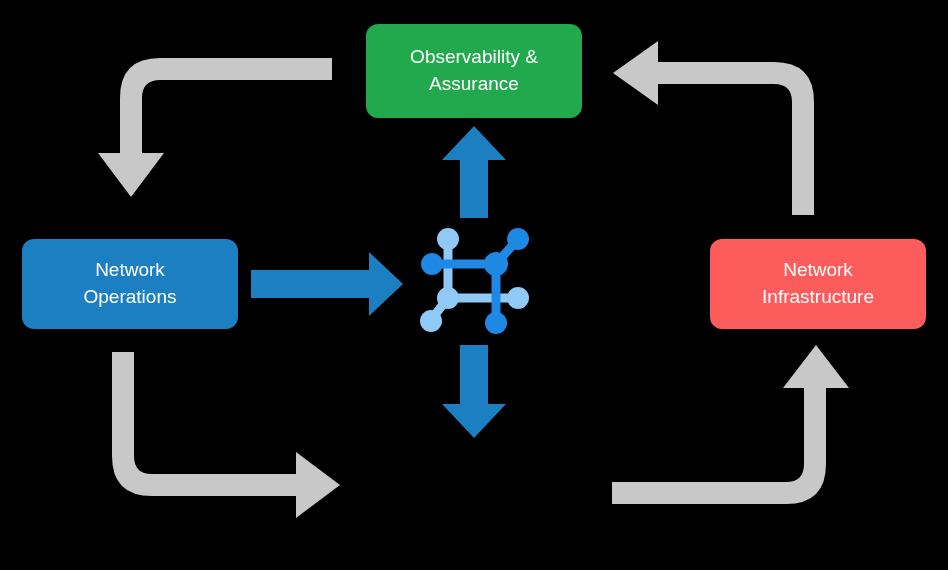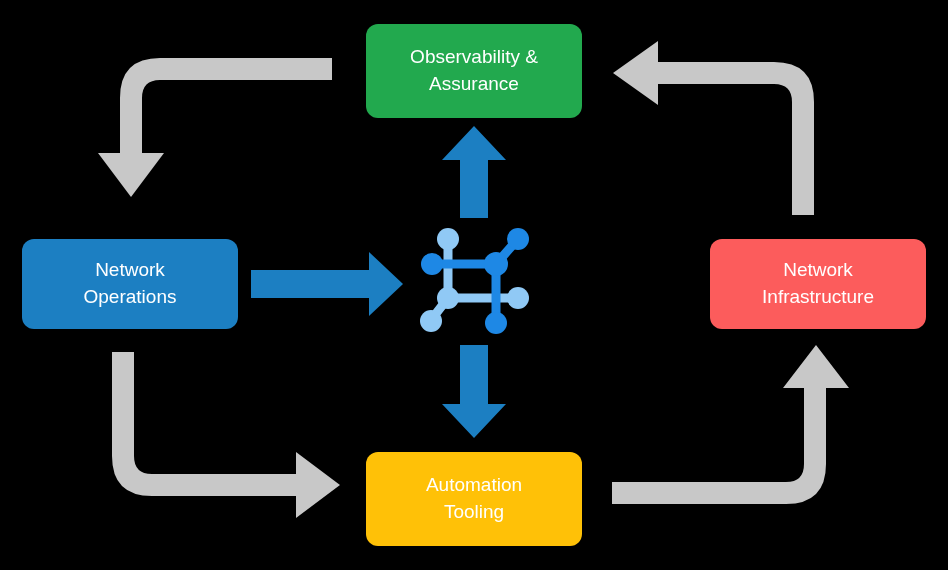--- a/index.html
+++ b/index.html
@@ -177,16 +177,14 @@
 
   <div class="node-box" id="box-observability">Observability &amp;
 Assurance</div>
 
   <div class="node-box" id="box-netops">Network
 Operations</div>
 
   <div class="node-box" id="box-netinfra">Network
 Infrastructure</div>
 
-  <div class="node-box" id="box-automation">Automation
-Tooling</div>
 
 </div>
 
 </body></html>

